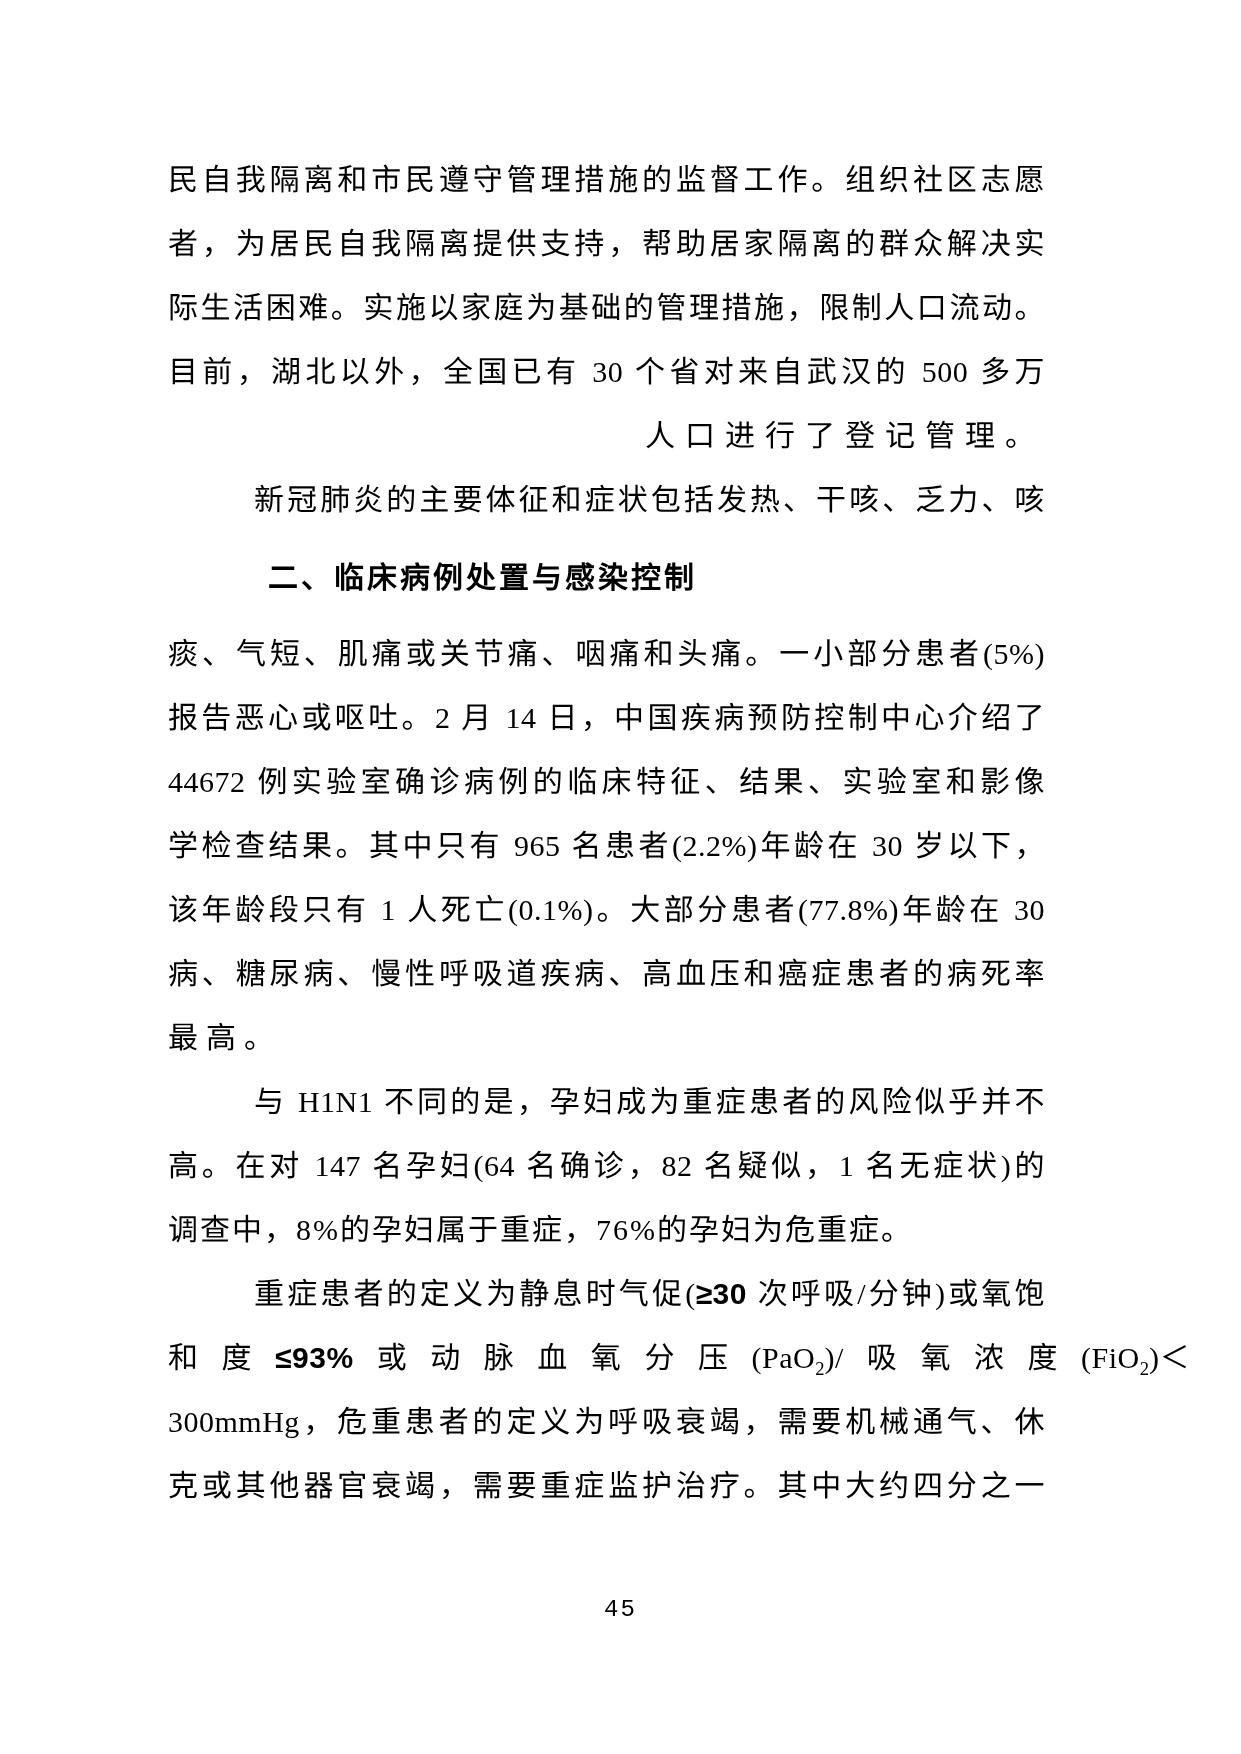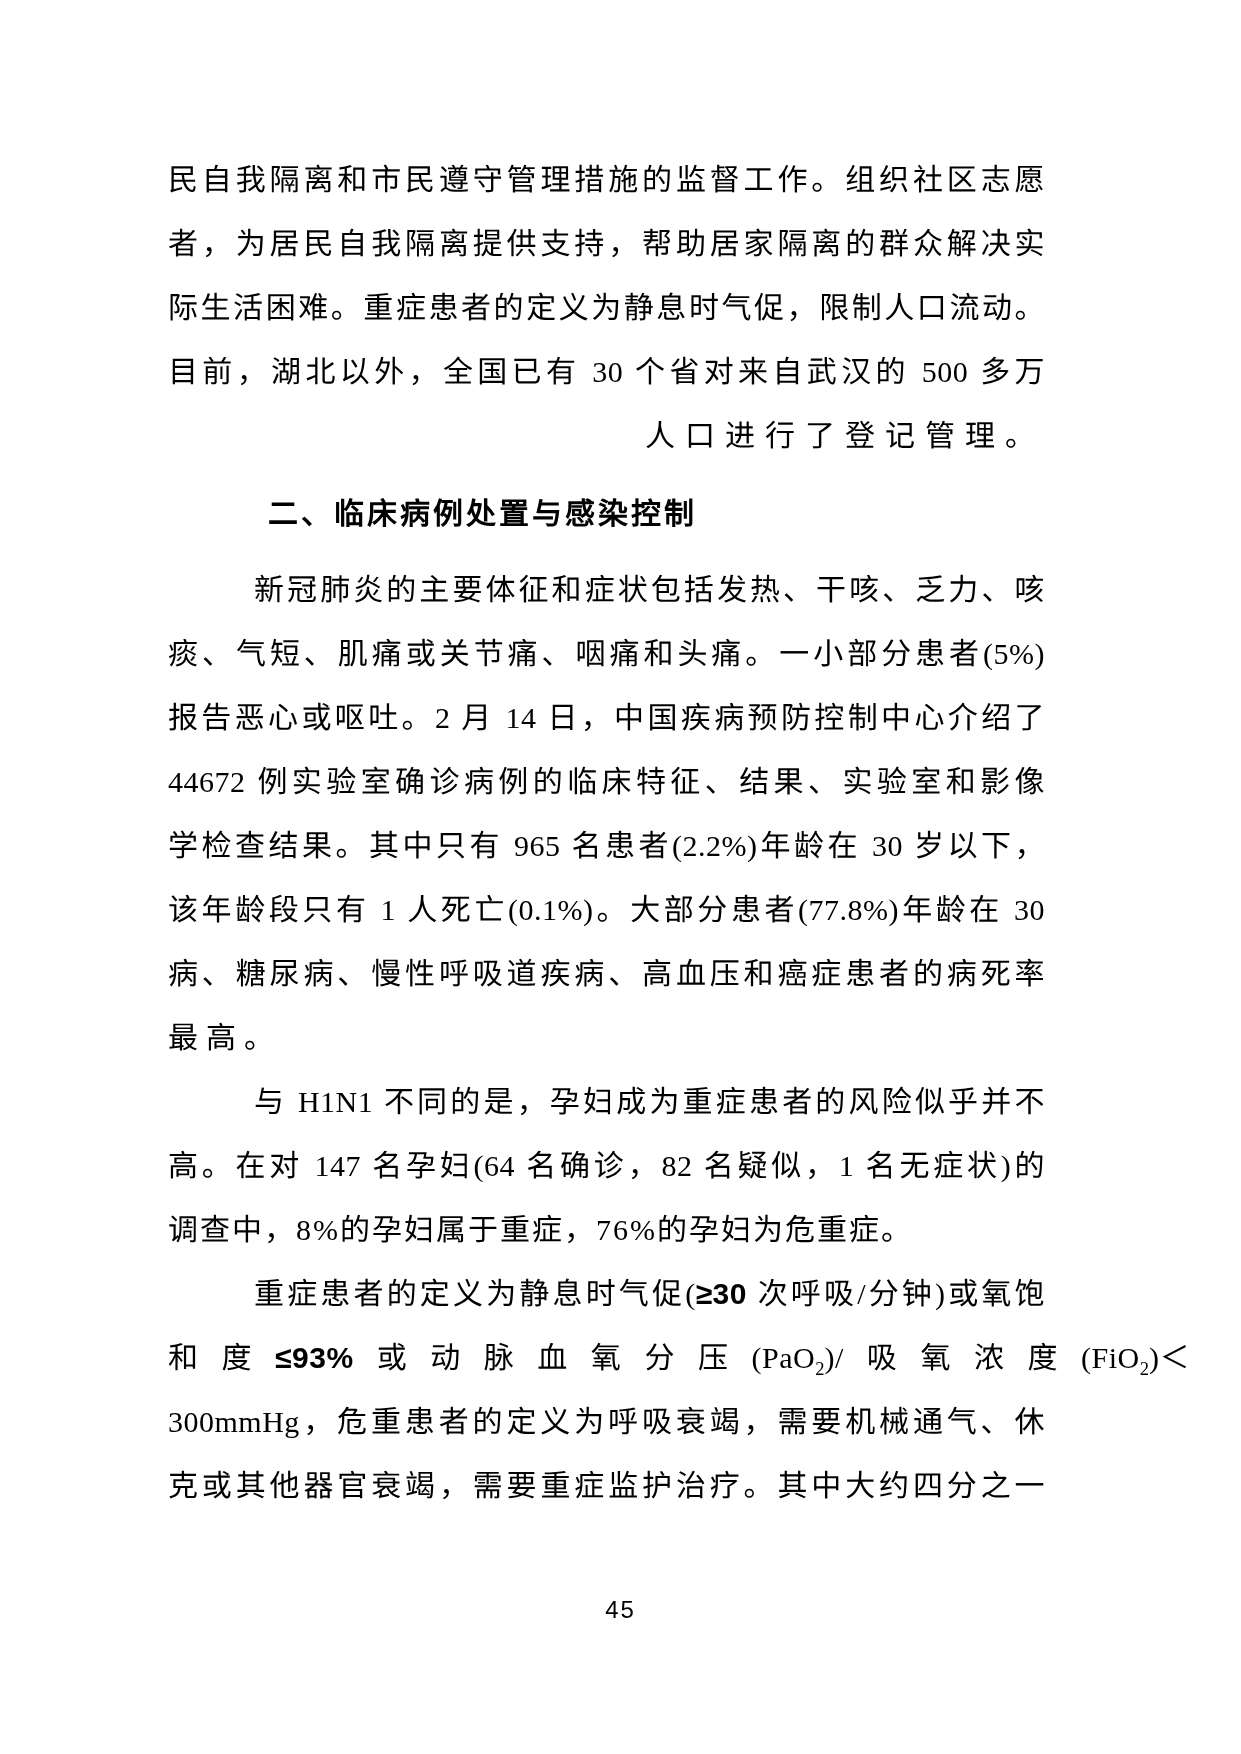--- a/index.html
+++ b/index.html
@@ -64,35 +64,35 @@
     letter-spacing: 0;
   }
   .page-number {
     position: absolute;
     left: 0;
     right: 0;
     top: 1596px;
     text-align: center;
     font-size: 24px;
     letter-spacing: 2px;
-    font-family: Liberation Sans, sans-serif;
+    font-family: Liberation Mono, monospace;
   }
 </style>
 </head>
 <body>
 
 <div class="page">
   <div class="text-block">
       <div class="line justify">民自我隔离和市民遵守管理措施的监督工作。组织社区志愿</div>
       <div class="line justify">者，为居民自我隔离提供支持，帮助居家隔离的群众解决实</div>
-      <div class="line justify">际生活困难。重症患者的定义为静息时气促，限制人口流动。</div>
+      <div class="line justify">际生活困难。实施以家庭为基础的管理措施，限制人口流动。</div>
       <div class="line justify">目前，湖北以外，全国已有 30 个省对来自武汉的 500 多万</div>
       <div class="line natural" style="letter-spacing: 10px; text-align: right;">人口进行了登记管理。</div>
+      <div class="line justify indent">新冠肺炎的主要体征和症状包括发热、干咳、乏力、咳</div>
       <div class="line heading">二、临床病例处置与感染控制</div>
-      <div class="line justify indent">新冠肺炎的主要体征和症状包括发热、干咳、乏力、咳</div>
       <div class="line justify">痰、气短、肌痛或关节痛、咽痛和头痛。一小部分患者(5%)</div>
       <div class="line justify">报告恶心或呕吐。2 月 14 日，中国疾病预防控制中心介绍了</div>
       <div class="line justify">44672 例实验室确诊病例的临床特征、结果、实验室和影像</div>
       <div class="line justify">学检查结果。其中只有 965 名患者(2.2%)年龄在 30 岁以下，</div>
       <div class="line justify">该年龄段只有 1 人死亡(0.1%)。大部分患者(77.8%)年龄在 30</div>
       <div class="line justify">病、糖尿病、慢性呼吸道疾病、高血压和癌症患者的病死率</div>
       <div class="line natural" style="letter-spacing: 8px;">最高。</div>
       <div class="line justify indent">与 H1N1 不同的是，孕妇成为重症患者的风险似乎并不</div>
       <div class="line justify">高。在对 147 名孕妇(64 名确诊，82 名疑似，1 名无症状)的</div>
       <div class="line natural" style="letter-spacing: 2px;">调查中，8%的孕妇属于重症，76%的孕妇为危重症。</div>

